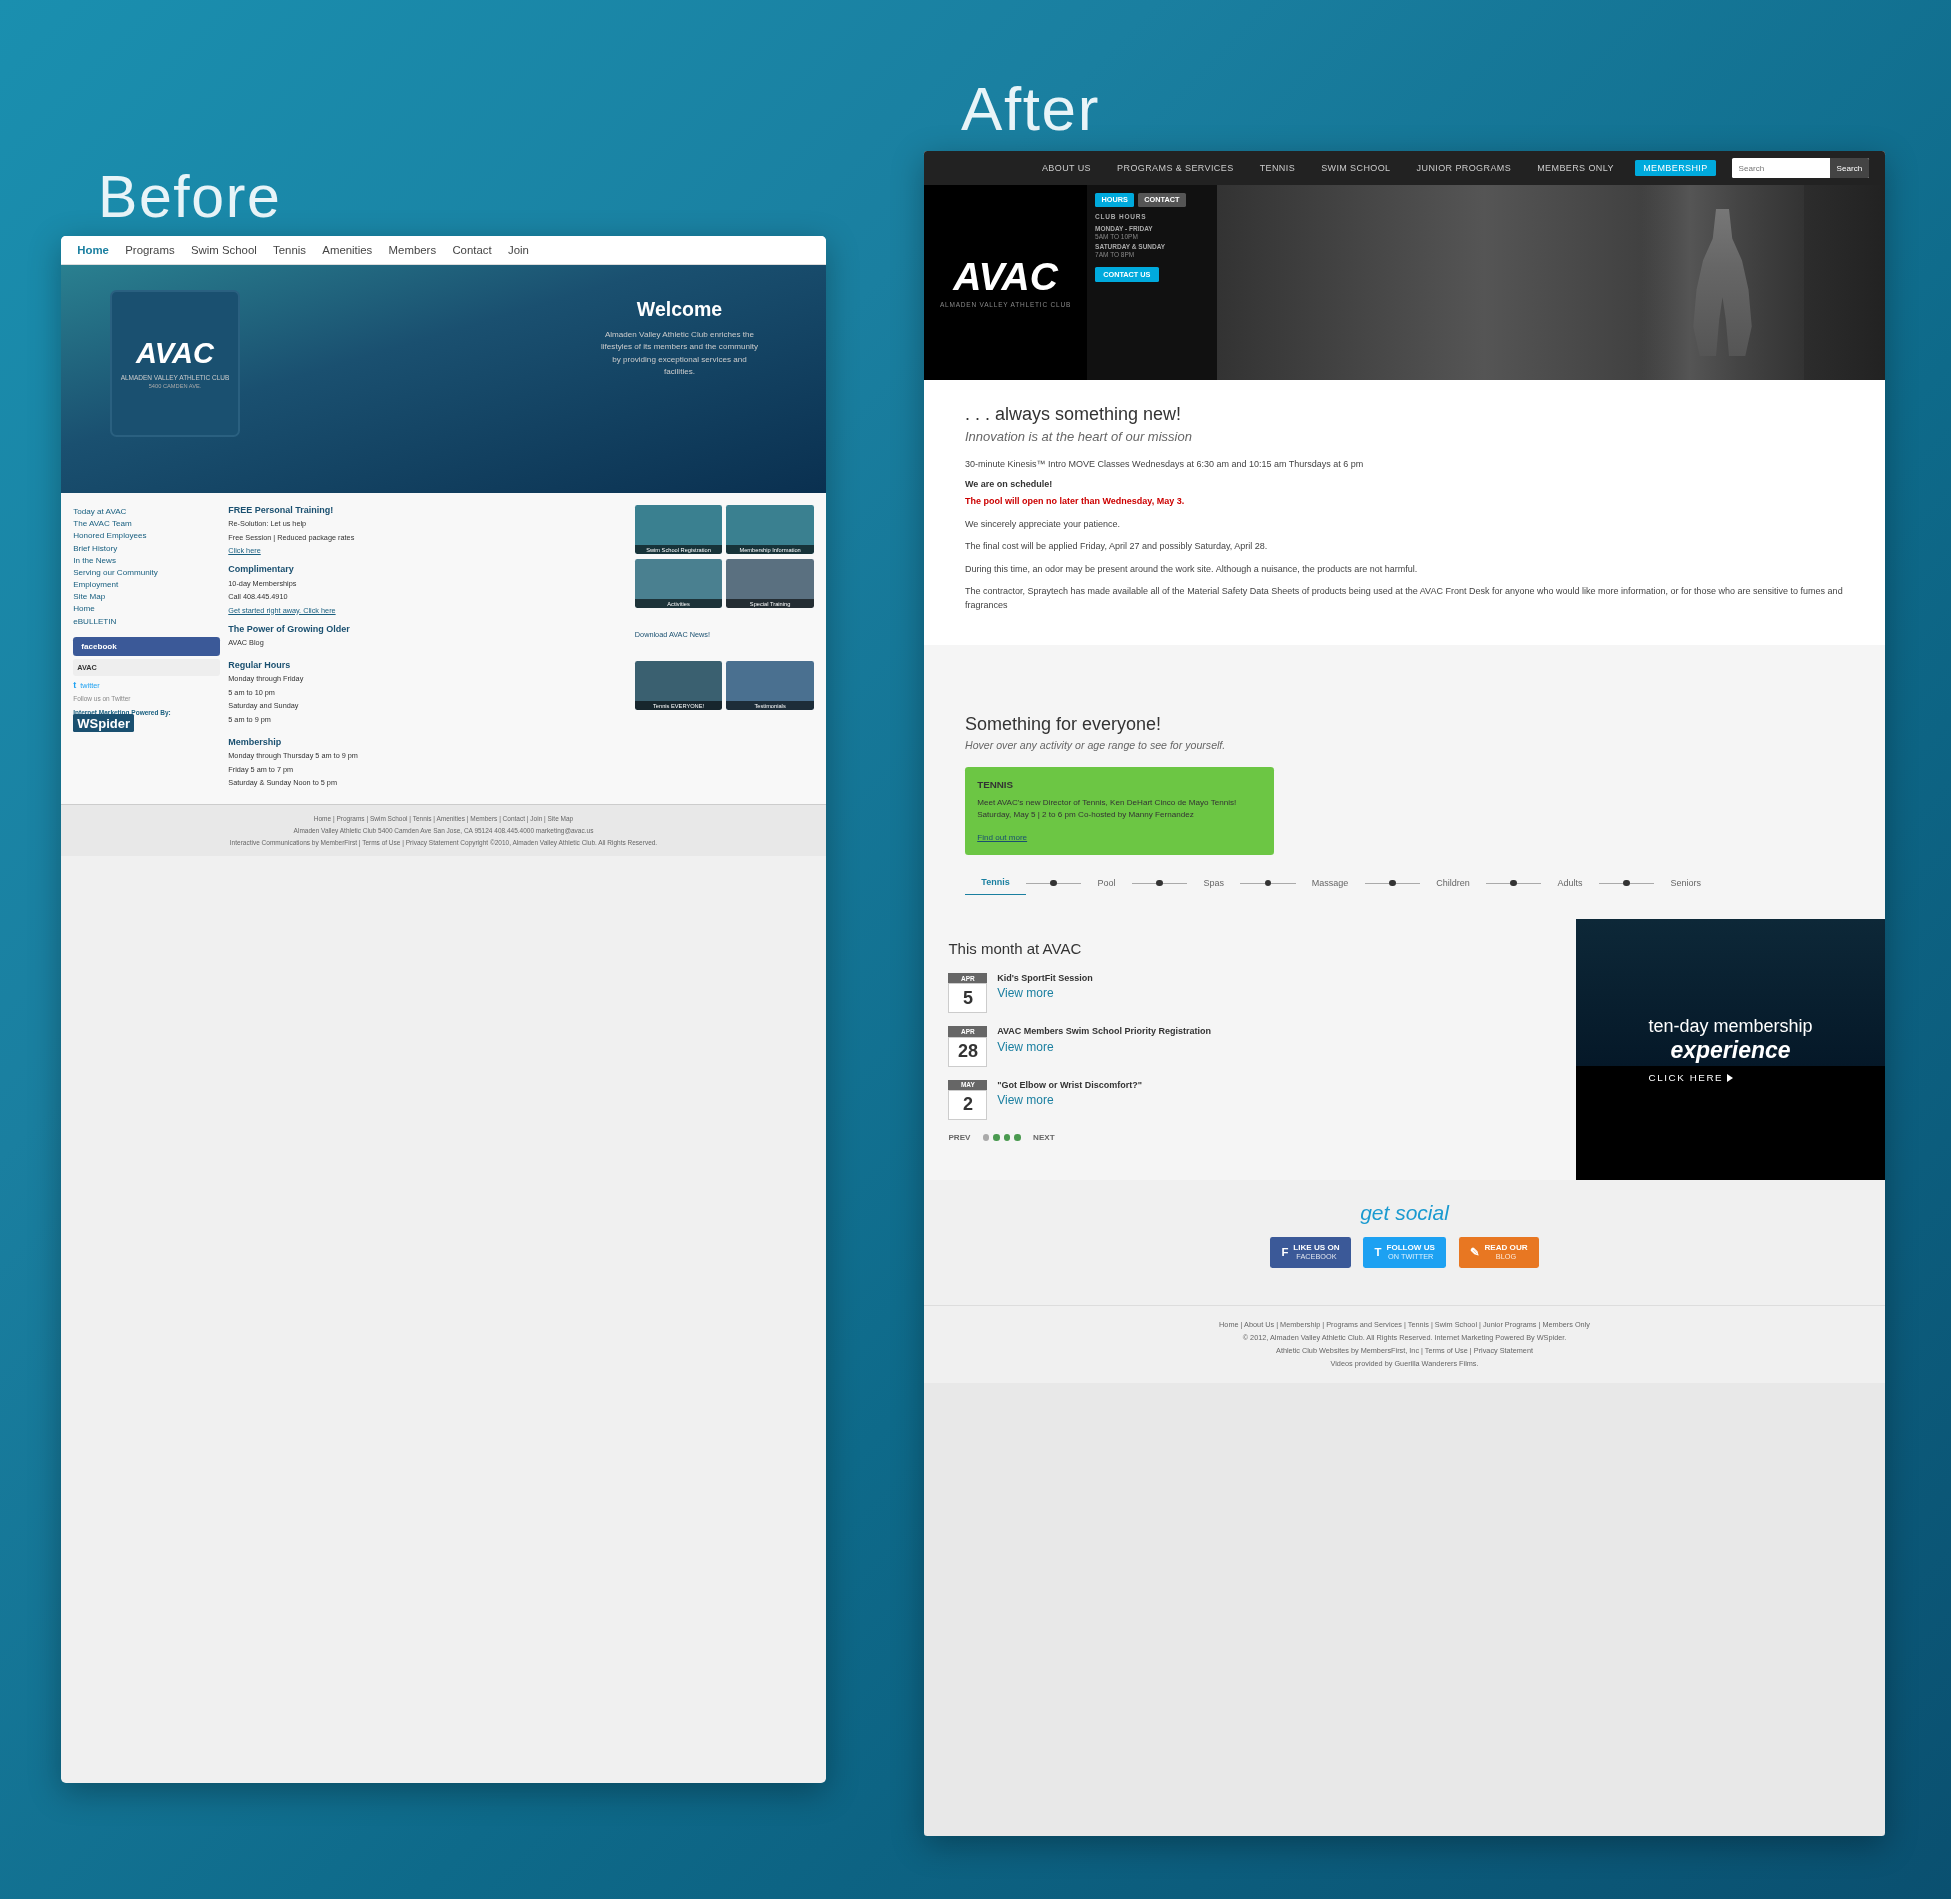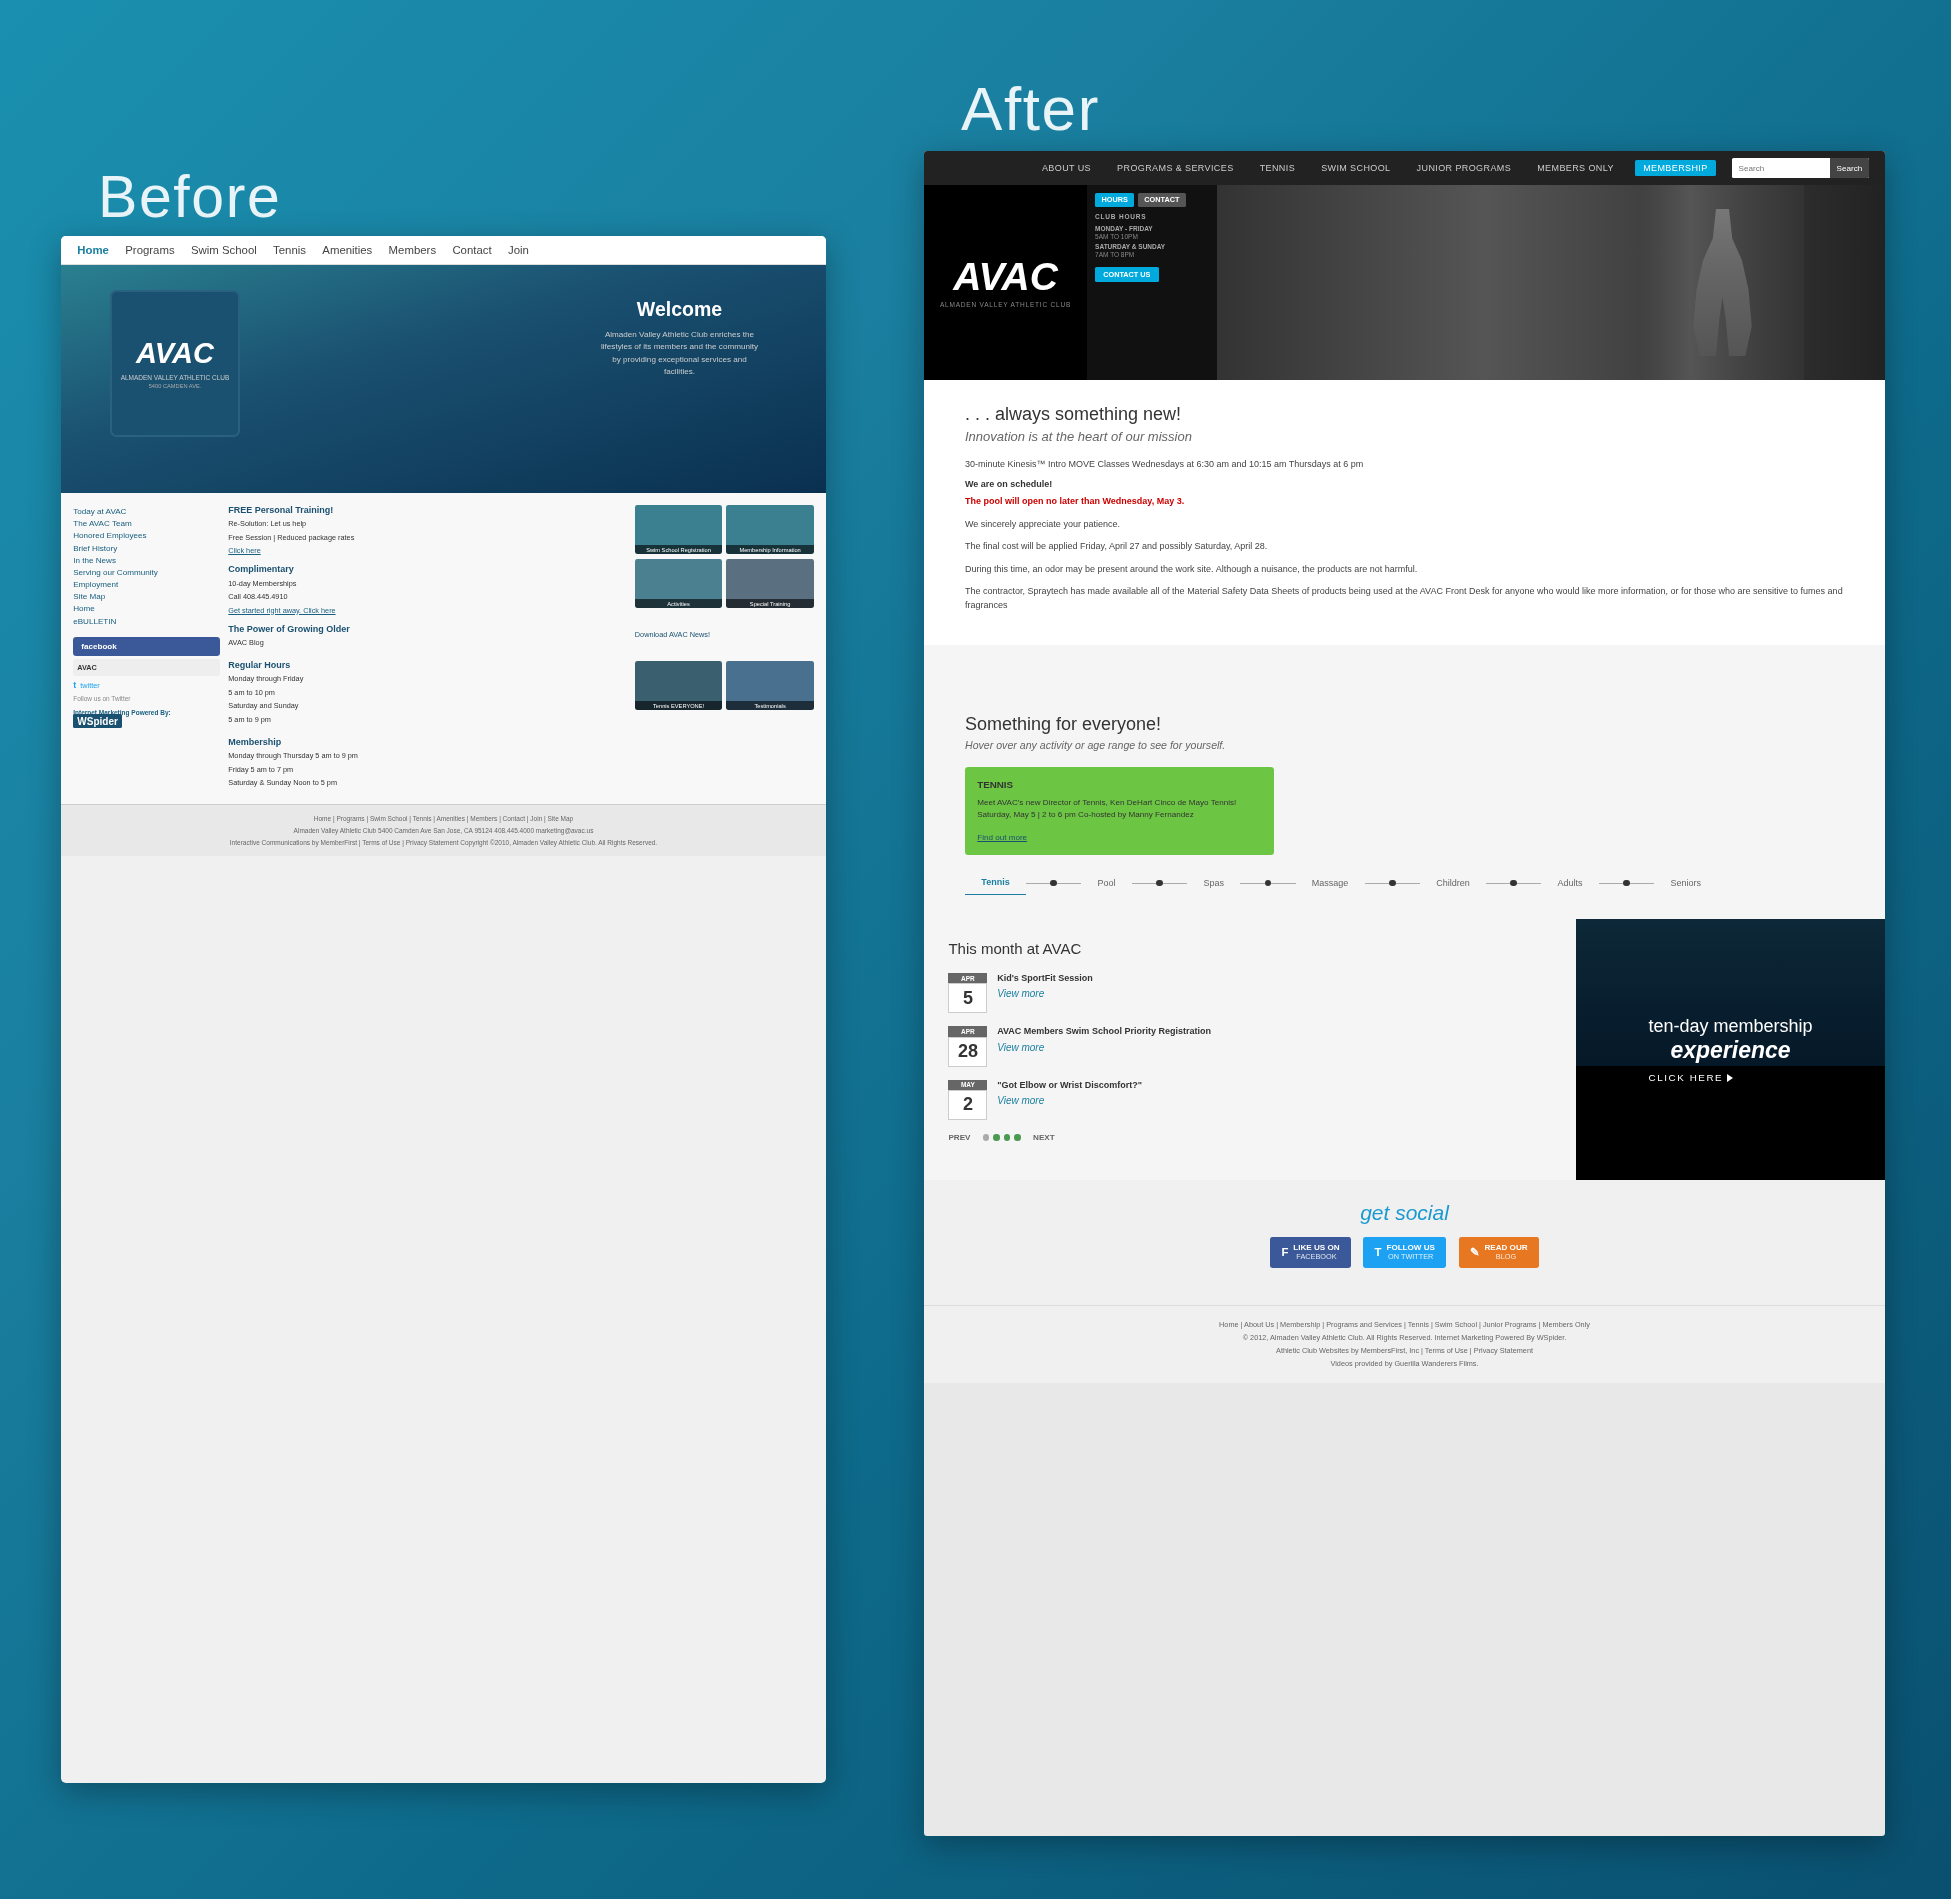--- a/index.html
+++ b/index.html
@@ -610,24 +610,23 @@
     .after-event-info {
       flex: 1;
     }
     .after-event-title {
       font-size: 9px;
       font-weight: bold;
       color: #333;
       margin-bottom: 2.4px;
     }
     .after-event-link {
-      font-size: 10px;
+      font-size: 12px;
       color: #1a7fa0;
       cursor: pointer;
-      font-style: italic;
     }
     .after-month-nav {
       display: flex;
       align-items: center;
       gap: 12.2px;
       margin-top: 8.1px;
     }
     .after-month-nav-btn {
       font-size: 8.1px;
       color: #666;
@@ -824,21 +823,21 @@
         <div style="background:#eee;padding:4.1px;border-radius:2.4px;margin-bottom:4.1px;">
           <div style="font-size:7.3px;font-weight:bold;color:#333;">AVAC</div>
         </div>
         <div class="before-twitter">
           <span style="color:#1da1f2;font-weight:bold;font-size:9px;">t</span>
           <span>twitter</span>
         </div>
         <div style="font-size:6.5px;color:#888;">Follow us on Twitter</div>
         <div class="before-powered">
           <span>Internet Marketing Powered By:</span>
-          <br><span style="font-size:10px;text-align:right;">
+          <br><span style="font-size:13px;text-align:right;">
             <span style="background:#1a5070;color:white;padding:1.6px 4.1px;border-radius:1.6px;">WSpider</span>
           </span>
         </div>
       </div>
     </div>
 
     <div class="before-middle">
       <div class="before-middle-title">FREE Personal Training!</div>
       <p>Re-Solution: Let us help</p>
       <p>Free Session | Reduced package rates</p>

